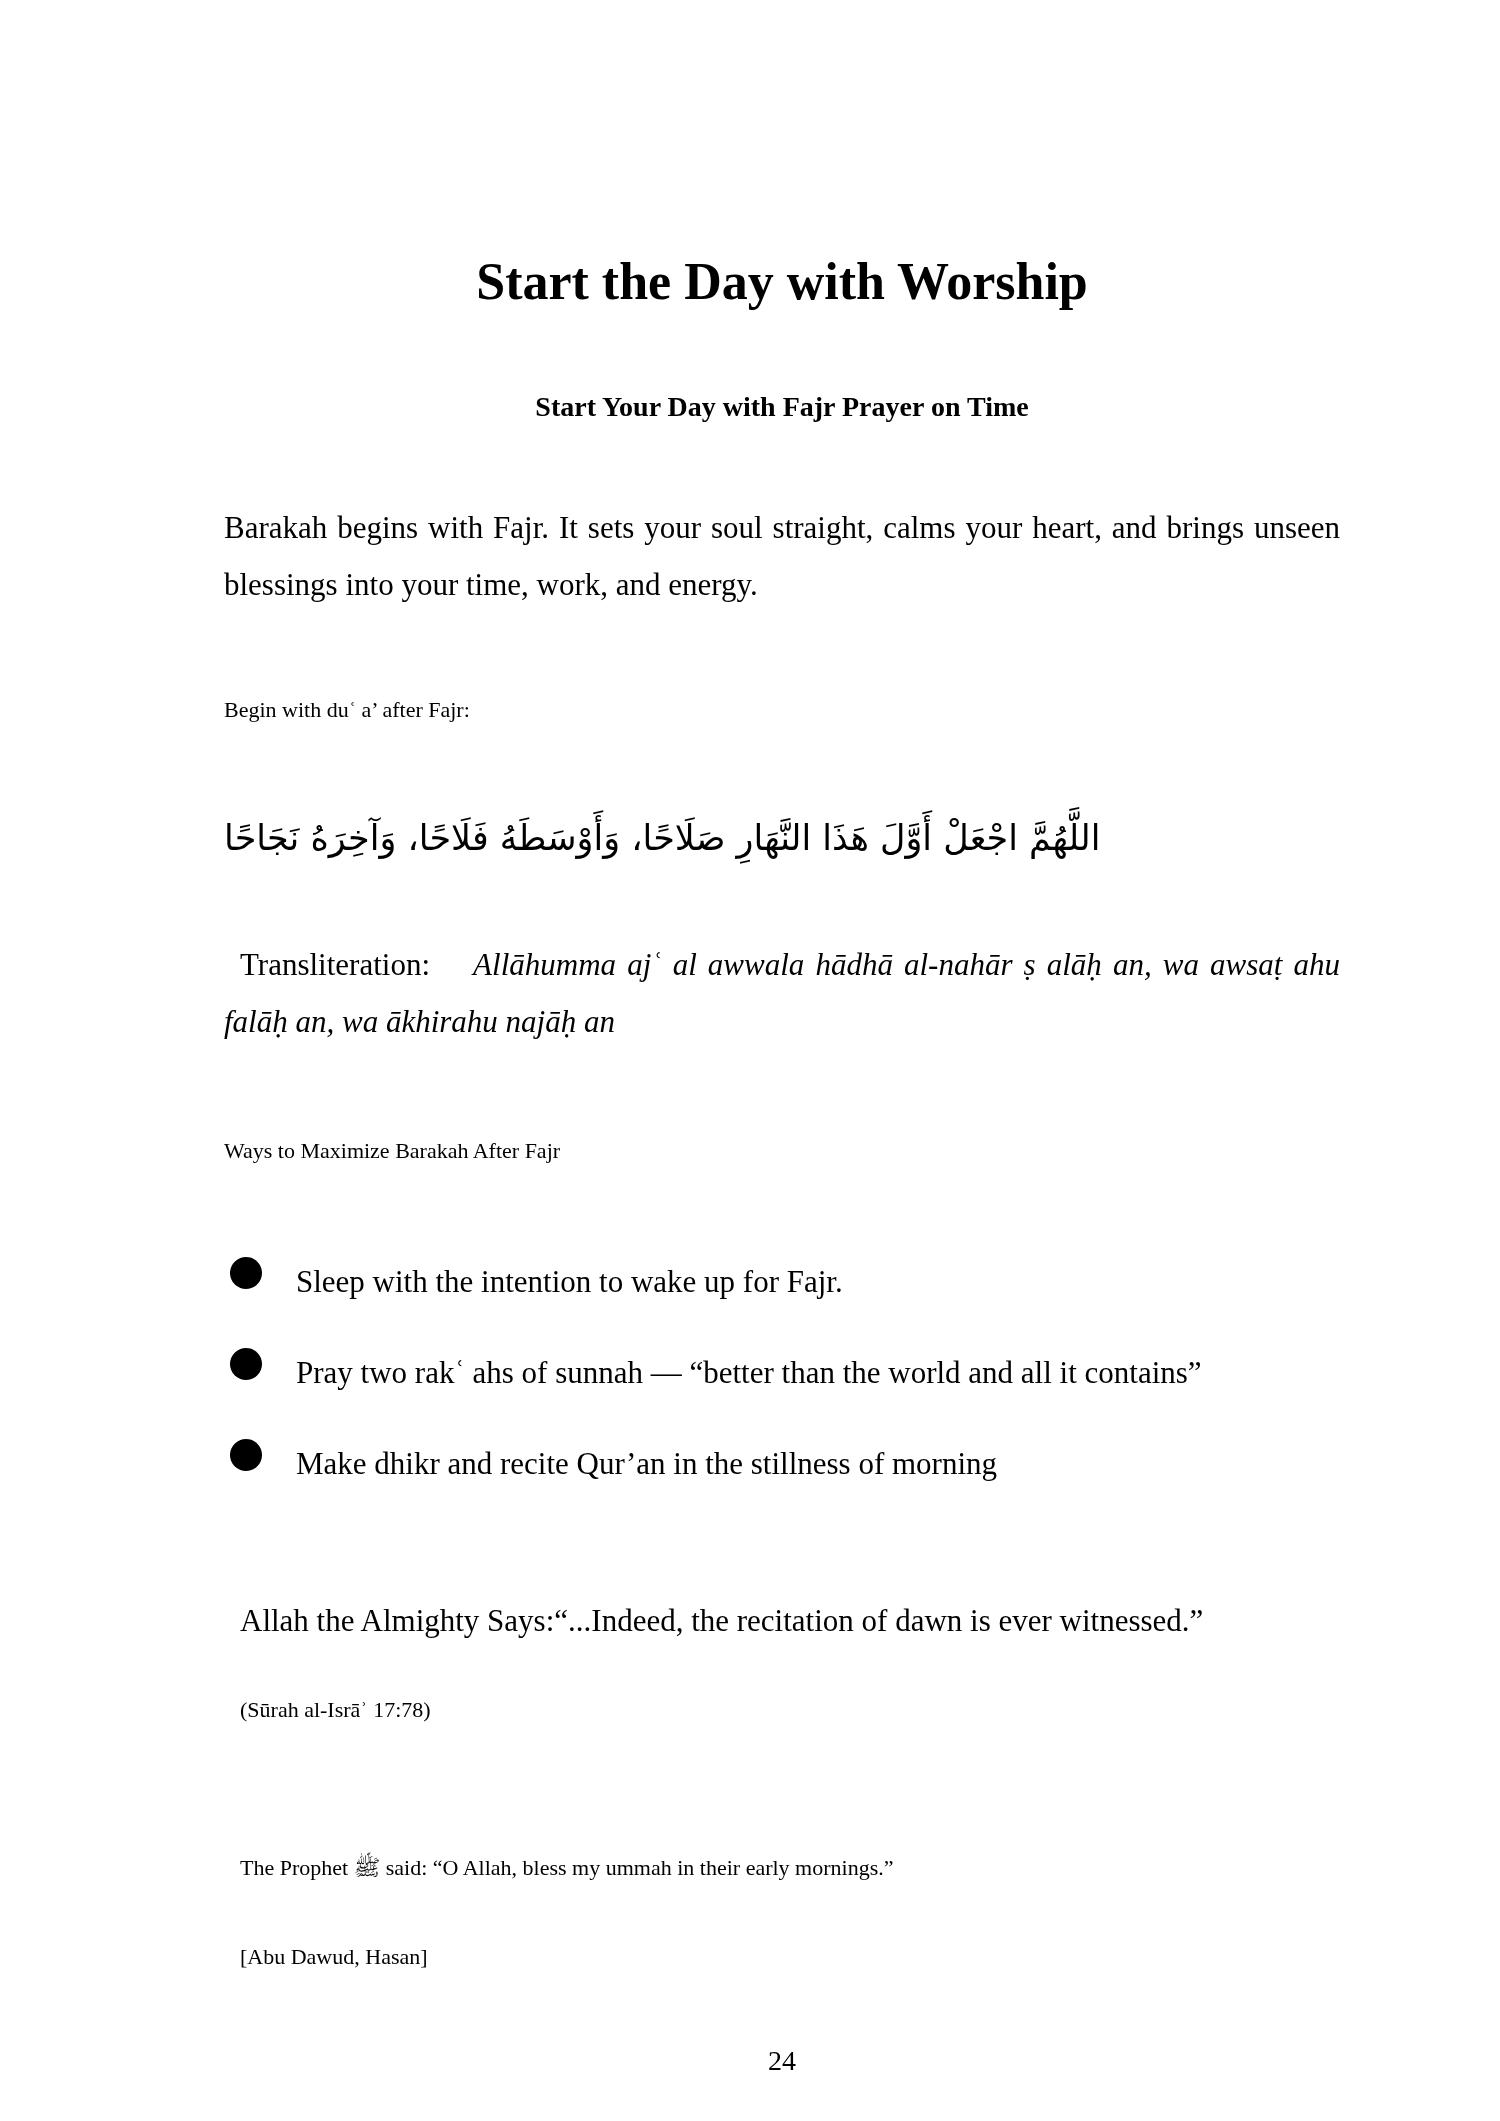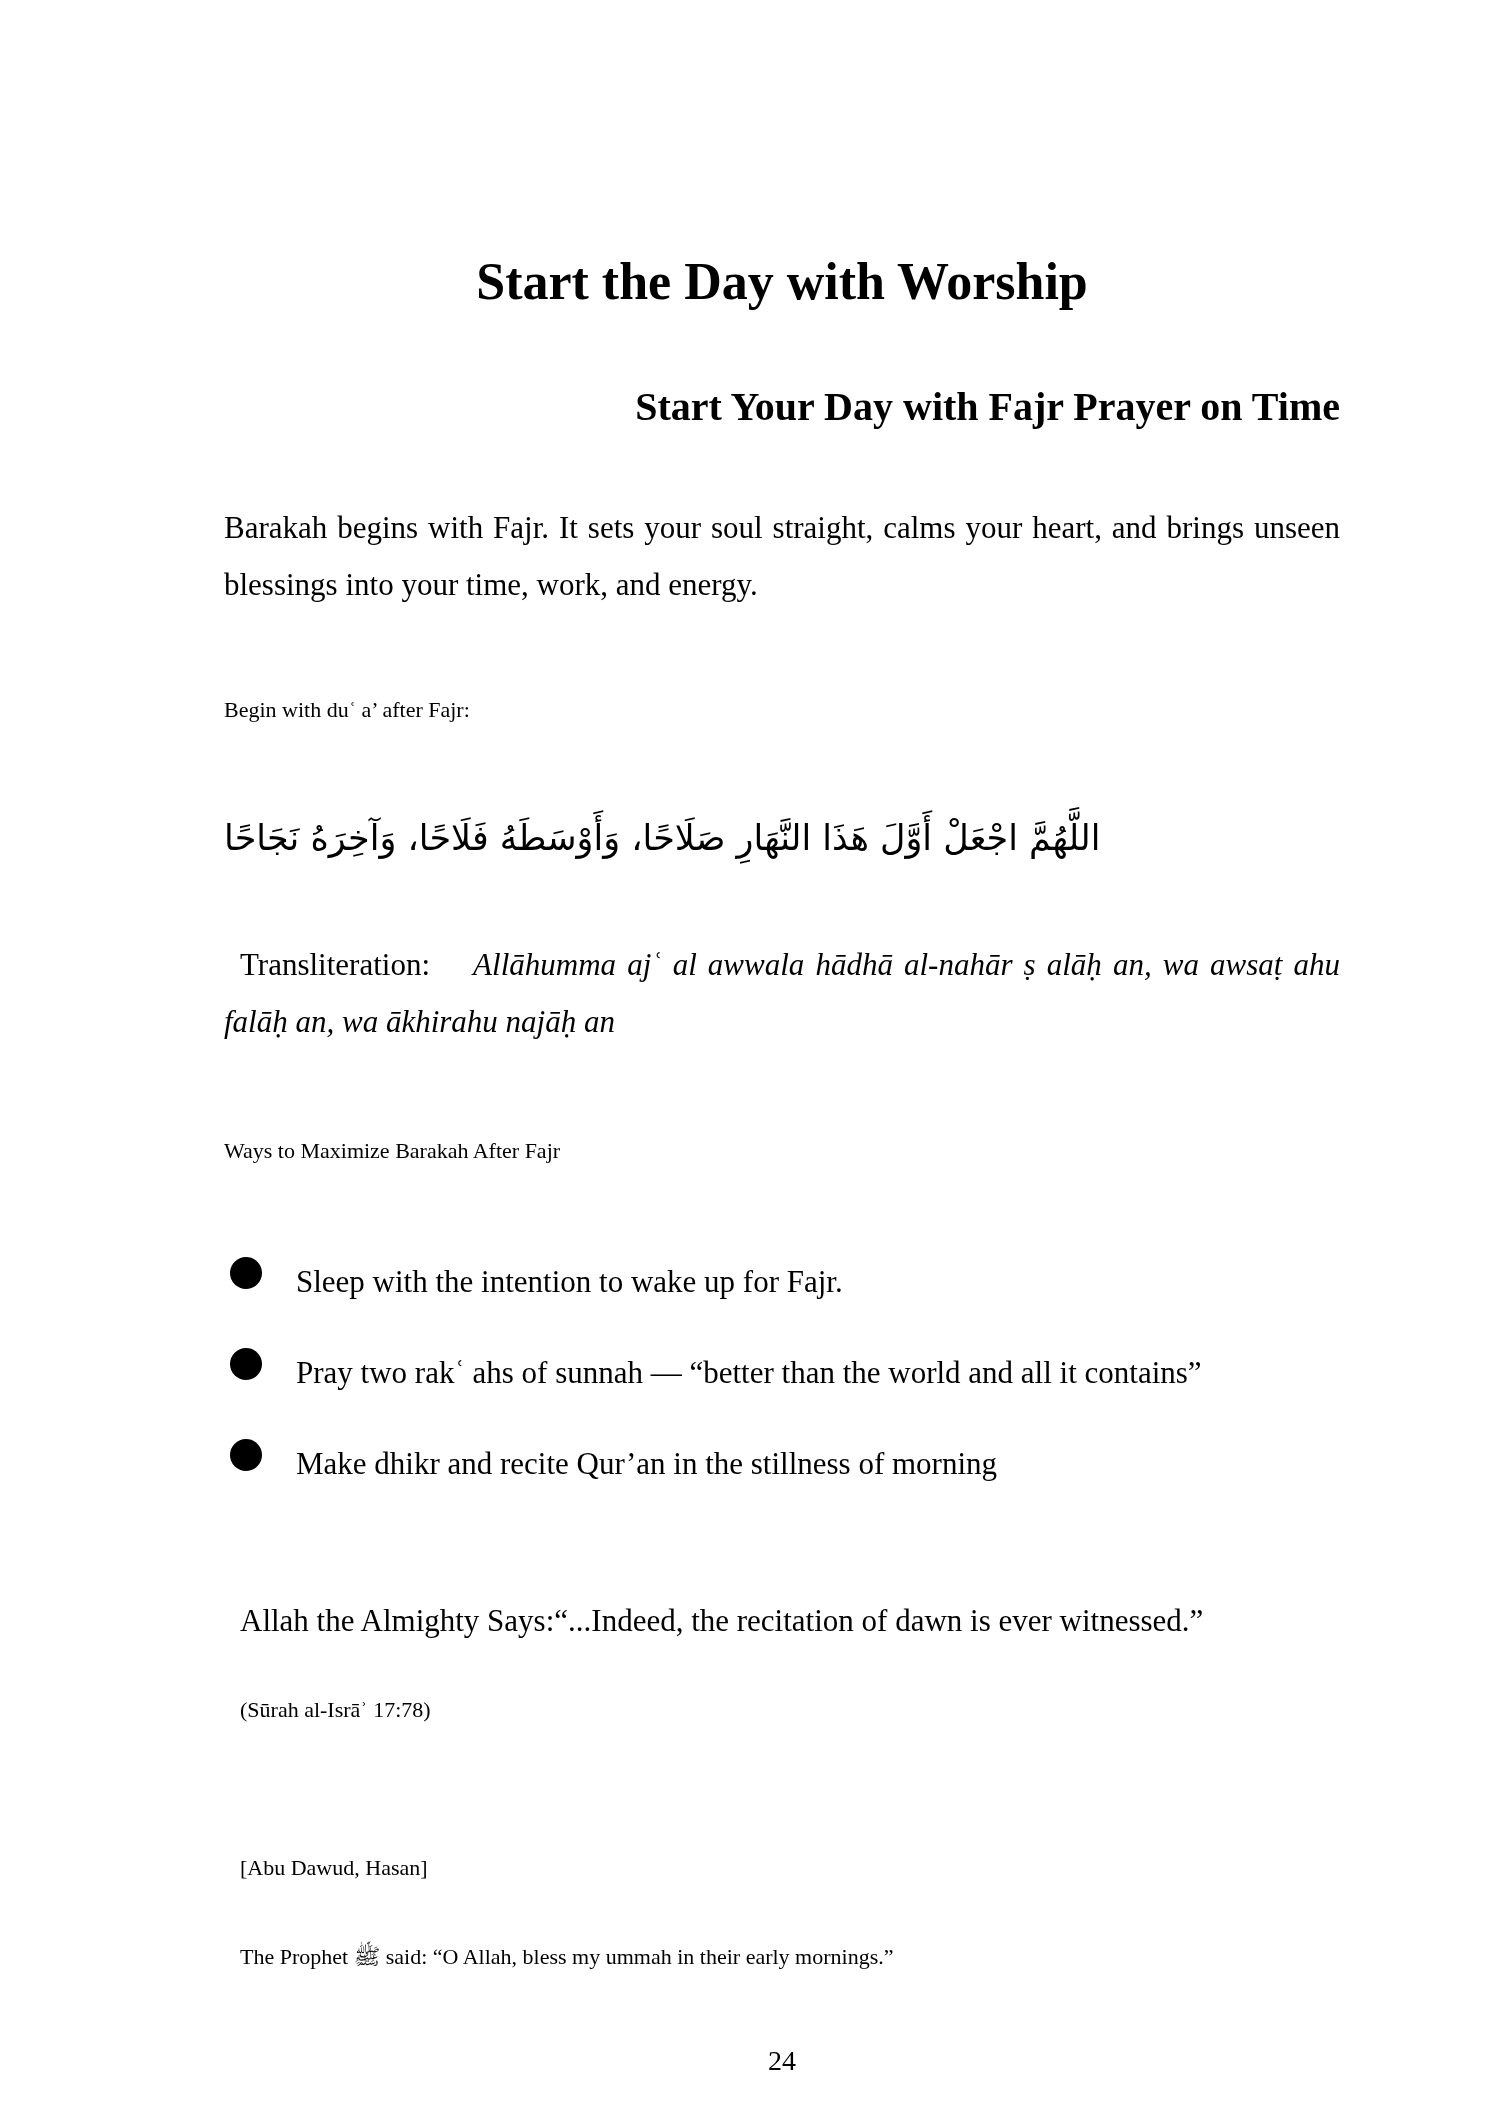--- a/index.html
+++ b/index.html
@@ -19,24 +19,24 @@
     padding: 186px 160px 0 160px;
   }
   .doc-title {
     font-size: 52px;
     line-height: 64px;
     font-weight: bold;
     text-align: center;
   }
   .doc-subtitle {
     margin-top: 32px;
-    font-size: 40px;
+    font-size: 28px;
     line-height: 57px;
     font-weight: bold;
-    text-align: right;
+    text-align: center;
   }
   .para {
     font-size: 31px;
     line-height: 57px;
     text-align: justify;
   }
   .mt-intro   { margin-top: 32px; }
   .mt-std     { margin-top: 36px; }
   .mt-translit{ margin-top: 32px; }
   .mt-ways    { margin-top: 40px; }
@@ -122,20 +122,20 @@
         <span>Make dhikr and recite Qur’an in the stillness of morning</span>
       </li>
     </ul>
 
     <div class="mt-std">
       <p class="para">Allah the Almighty Says:“...Indeed, the recitation of dawn is ever witnessed.”</p>
       <p class="line">(Sūrah al-Isrāʾ  17:78)</p>
     </div>
 
     <div class="mt-hadith">
+      <p class="line">The Prophet ﷺ said: “O Allah, bless my ummah in their early mornings.”</p>
       <p class="line">[Abu Dawud, Hasan]</p>
-      <p class="line">The Prophet ﷺ said: “O Allah, bless my ummah in their early mornings.”</p>
     </div>
 
   </div>
 
   <div class="page-number">24</div>
 </div>
 
 </body></html>

